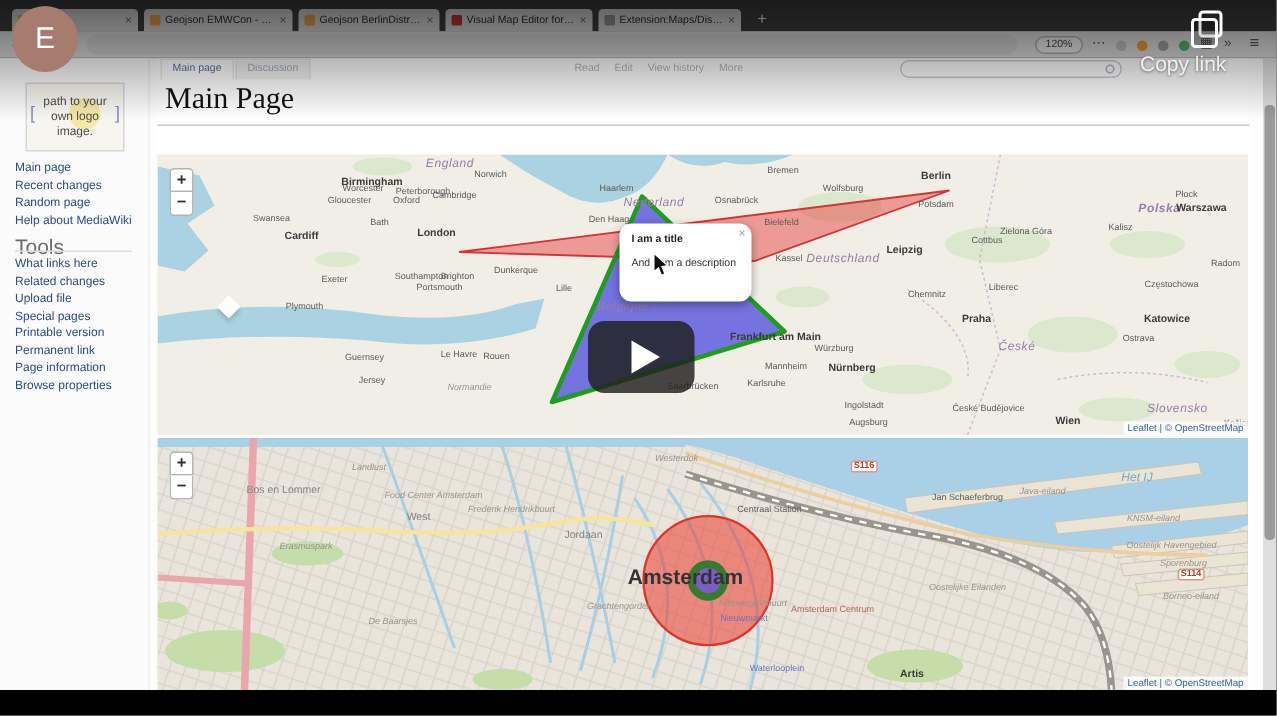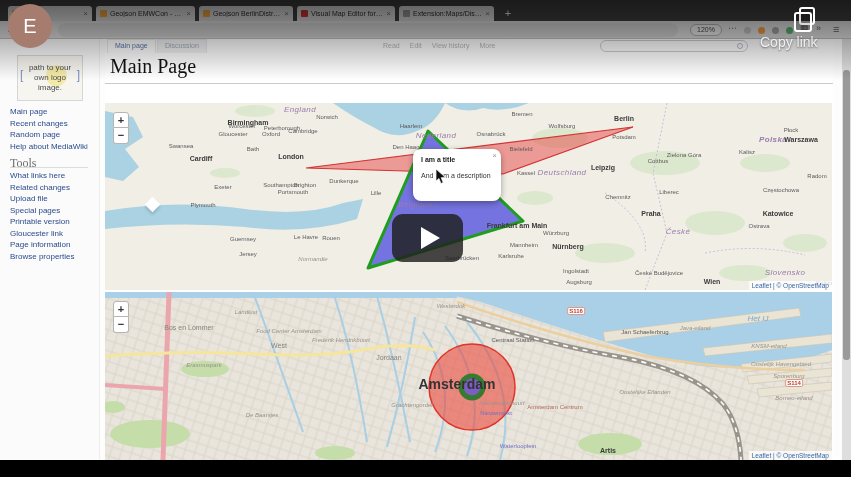--- a/index.html
+++ b/index.html
@@ -31,21 +31,21 @@
   #wikipage { position:absolute; left:0; top:39px; width:851px; height:421px; background:#fdfdfd; }
   #sidebar { position:absolute; left:0; top:0; width:100px; height:421px; background:#fbfbfb;
              border-right:1px solid #eee; }
   #logo-box { position:absolute; left:17px; top:16px; width:66px; height:46px; border:1px solid #d6d6d6;
               background:radial-gradient(circle at 60% 45%, #f3e9a8 0 10px, #f7f5ef 11px); 
               display:flex; align-items:center; justify-content:center; text-align:center; }
   #logo-box .brk { color:#7b8fc9; font-size:12px; position:absolute; top:12px; }
   #logo-text { font-size:8px; color:#4c4c4c; line-height:1.25; width:52px; }
   .side-list { position:absolute; left:10px; display:flex; flex-direction:column; gap:2.5px; }
   #nav-list { top:68px; }
-  #tools-head { position:absolute; left:10px; top:117px; font-size:12px; color:#6d6d6d;font-family:Liberation Serif, serif; }
+  #tools-head { position:absolute; left:10px; top:117px; font-size:14px; color:#6d6d6d; }
   #tools-rule { position:absolute; left:10px; top:128px; width:78px; border-top:1px solid #dcdcdc; }
   #tools-list { top:132px; }
   .side-link { font-size:8px; color:#2a4b8d; text-decoration:none; white-space:nowrap; }
 
   #content { position:absolute; left:105px; top:0; width:728px; height:421px; background:#fff; }
   #pagetabs { position:absolute; left:0; top:0; width:728px; height:14px; opacity:.8; }
   .ptab { position:absolute; top:0; height:14px; font-size:7px; padding:2px 7px 0 7px; }
   .ptab.active { background:#fff; color:#28508f; border:1px solid #e4e4e4; border-bottom:none; }
   .ptab.idle { background:#f1f1f1; color:#8796ad; border:1px solid #e4e4e4; border-bottom:none; }
   #viewtabs { position:absolute; left:278px; top:0; height:14px; display:flex; gap:10px; opacity:.55; }
@@ -189,21 +189,21 @@
             <a class="side-link">Help about MediaWiki</a>
           </div>
         <div id="tools-head">Tools</div>
         <div id="tools-rule"></div>
         <div id="tools-list" class="side-list">
             <a class="side-link">What links here</a>
             <a class="side-link">Related changes</a>
             <a class="side-link">Upload file</a>
             <a class="side-link">Special pages</a>
             <a class="side-link">Printable version</a>
-            <a class="side-link">Gloucester link</a>
+            <a class="side-link">Permanent link</a>
             <a class="side-link">Page information</a>
             <a class="side-link">Browse properties</a>
           </div>
       </div>
 
       <div id="content">
         <div id="pagetabs">
           <span class="ptab active" style="left:2px;">Main page</span>
           <span class="ptab idle" style="left:52px;">Discussion</span>
           <div id="viewtabs">

